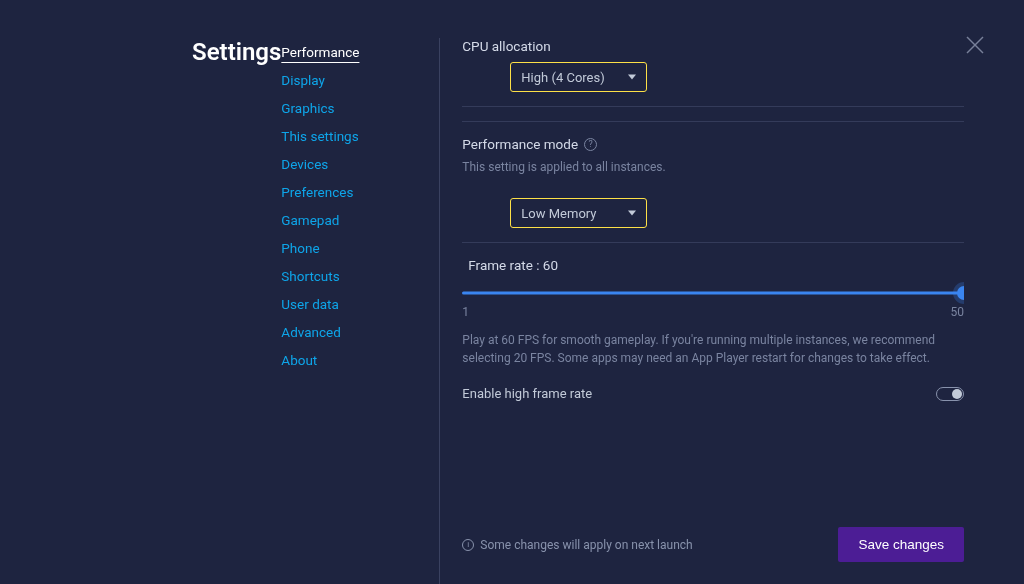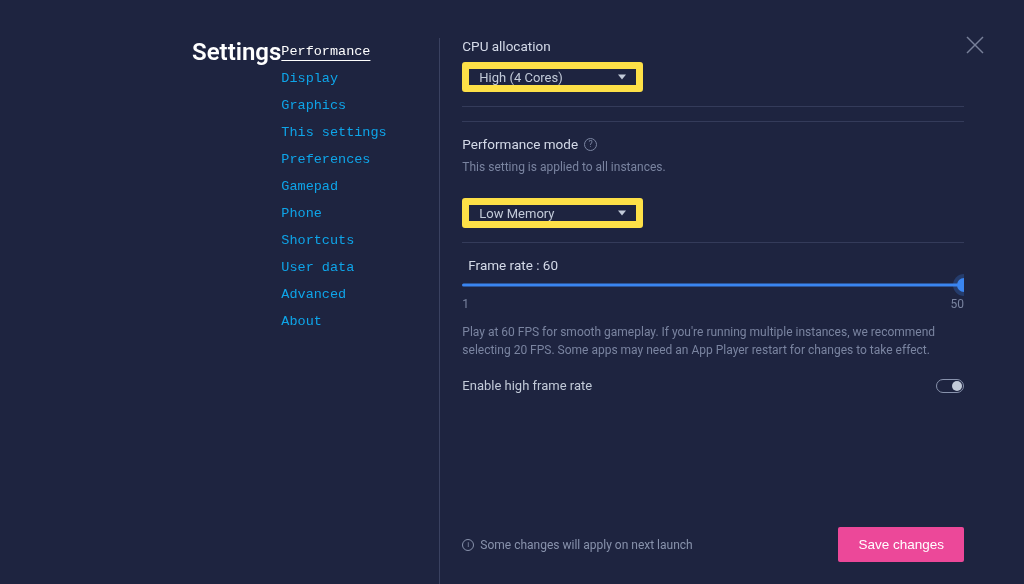--- a/index.html
+++ b/index.html
@@ -43,21 +43,20 @@
       margin-bottom: 24px;
     }
     .body {
       display: flex;
       flex: 1;
       min-height: 0;
     }
     .sidebar {
       width: 158px;
       padding-right: 20px;
-      font-family: Liberation Mono, monospace;
     }
     .sidebar-item {
       font-size: 13.5px;
       color: #0ea5e9;
       padding: 6px 0;
       cursor: pointer;
     }
     .sidebar-item.active {
       color: #ffffff;
       text-decoration: underline;
@@ -93,44 +92,45 @@
     }
     .field-subtext {
       font-size: 12px;
       color: #7a84a0;
       margin-bottom: 24px;
     }
     .select {
       display: flex;
       align-items: center;
       justify-content: space-between;
-      width: 181px;
+      width: 137px;
       height: 30px;
-      border: 7px solid #fde047;
+      border: 1px solid #fde047;
       border-radius: 3px;
       padding: 0 10px;
       font-size: 13px;
       color: #c2cad8;
       cursor: pointer;
       background: transparent;
+      margin-left: 48px;
     }
     .select .chevron {
       width: 8px;
       height: 8px;
     }
     .section-divider {
       border: none;
       border-top: 1px solid #343b5a;
       margin: 14px 0;
     }
     .framerate-label {
       font-size: 13.5px;
       color: #d4dae8;
       padding-left: 6px;
-      margin-bottom: 4px;
+      margin-bottom: 12px;
     }
     .slider-wrap {
       position: relative;
       height: 16px;
       margin-bottom: 4px;
     }
     .slider-track {
       position: absolute;
       left: 0;
       right: 0;
@@ -222,21 +222,21 @@
       width: 12px;
       height: 12px;
       border: 1px solid #8892ac;
       border-radius: 50%;
       display: inline-flex;
       align-items: center;
       justify-content: center;
       font-size: 8px;
     }
     .save-btn {
-      background: #ec4899;
+      background: #4c1d95;
       color: #ffffff;
       border: none;
       padding: 10px 20px;
       font-size: 13.5px;
       border-radius: 2px;
       cursor: pointer;
     }
   </style>
 </head>
 <body>
@@ -250,20 +250,21 @@
   </div>
 
   <div class="title">Settings</div>
 
   <div class="body">
     <div class="sidebar">
       <div class="sidebar-item active">Performance</div>
       <div class="sidebar-item">Display</div>
       <div class="sidebar-item">Graphics</div>
       <div class="sidebar-item">This settings</div>
+      <div class="sidebar-item">Devices</div>
       <div class="sidebar-item">Preferences</div>
       <div class="sidebar-item">Gamepad</div>
       <div class="sidebar-item">Phone</div>
       <div class="sidebar-item">Shortcuts</div>
       <div class="sidebar-item">User data</div>
       <div class="sidebar-item">Advanced</div>
       <div class="sidebar-item">About</div>
     </div>
 
     <div class="divider-v"></div>

